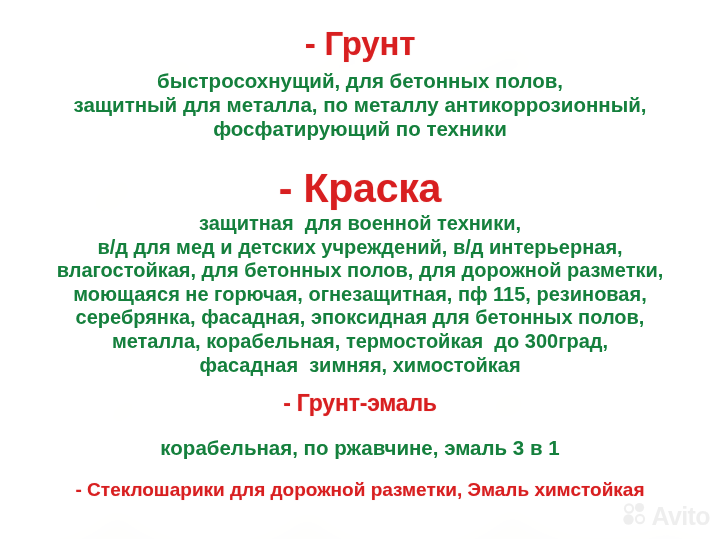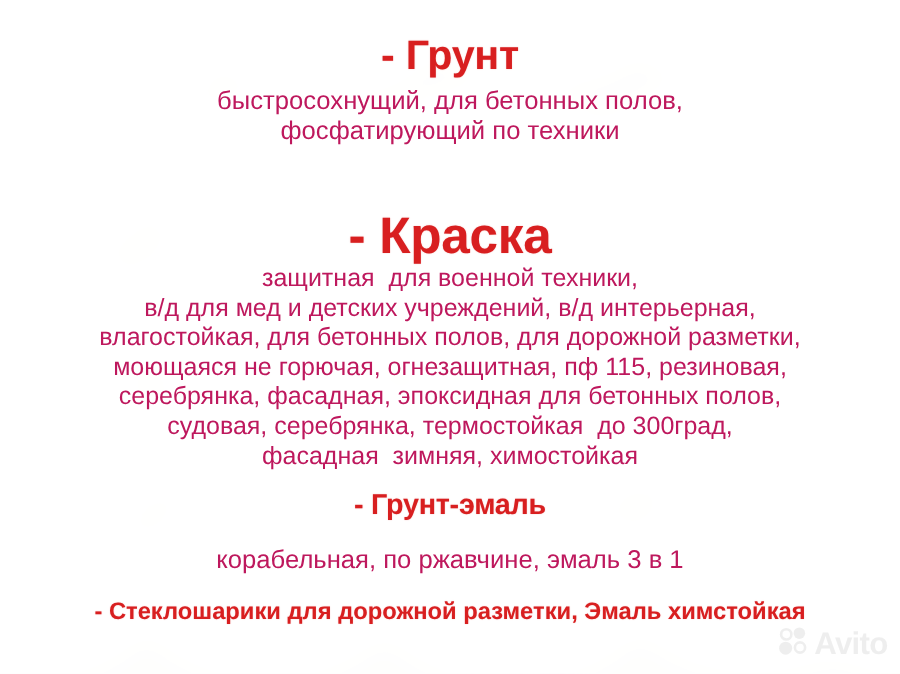--- a/index.html
+++ b/index.html
@@ -54,22 +54,22 @@
     text-align: center;
   }
   .heading {
     color: #d81f20;
     font-weight: bold;
     letter-spacing: -0.2px;
     text-shadow: 0 0 1px rgba(216,31,32,0.35);
     line-height: 1;
   }
   .body-line {
-    color: #be185d;
-    font-weight: normal;
+    color: #15803d;
+    font-weight: bold;
     line-height: 1.18;
     white-space: pre;
   }
 
   .h-grunt       { position:absolute; left:0; right:0; top:27px;  font-size:33px; }
   .blk-grunt     { position:absolute; left:0; right:0; top:69px;  font-size:20.5px; }
 
   .h-kraska      { position:absolute; left:0; right:0; top:168px; font-size:41px; }
   .blk-kraska    { position:absolute; left:0; right:0; top:212px; font-size:20px; }
 
@@ -162,31 +162,32 @@
         <div class="sheen" style="left: 632px; top: 387px; width: 206px; height: 171px;"></div>
       </div>
     <div class="wash"></div>
   </div>
 
   <div id="content">
 
     <div class="heading h-grunt">- Грунт</div>
     <div class="blk-grunt">
       <div class="body-line">быстросохнущий, для бетонных полов,</div>
+      <div class="body-line">защитный для металла, по металлу антикоррозионный,</div>
       <div class="body-line">фосфатирующий по техники</div>
     </div>
 
     <div class="heading h-kraska">- Краска</div>
     <div class="blk-kraska">
       <div class="body-line">защитная  для военной техники,</div>
       <div class="body-line">в/д для мед и детских учреждений, в/д интерьерная,</div>
       <div class="body-line">влагостойкая, для бетонных полов, для дорожной разметки,</div>
       <div class="body-line">моющаяся не горючая, огнезащитная, пф 115, резиновая,</div>
       <div class="body-line">серебрянка, фасадная, эпоксидная для бетонных полов,</div>
-      <div class="body-line">судовая, серебрянка, термостойкая  до 300град,</div>
+      <div class="body-line">металла, корабельная, термостойкая  до 300град,</div>
       <div class="body-line">фасадная  зимняя, химостойкая</div>
     </div>
 
     <div class="heading h-gruntemal">- Грунт-эмаль</div>
     <div class="blk-gruntemal">
       <div class="body-line">корабельная, по ржавчине, эмаль 3 в 1</div>
     </div>
 
     <div class="red-footer">- Стеклошарики для дорожной разметки, Эмаль химстойкая</div>
   </div>

